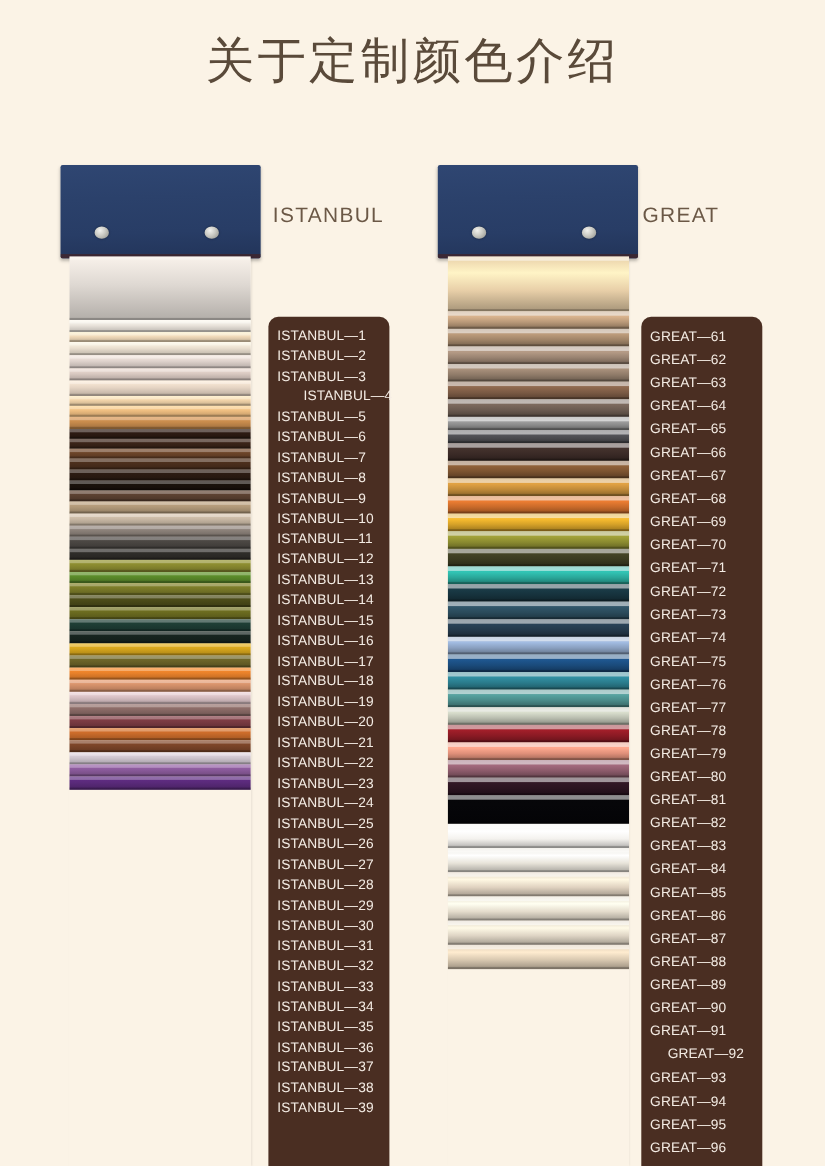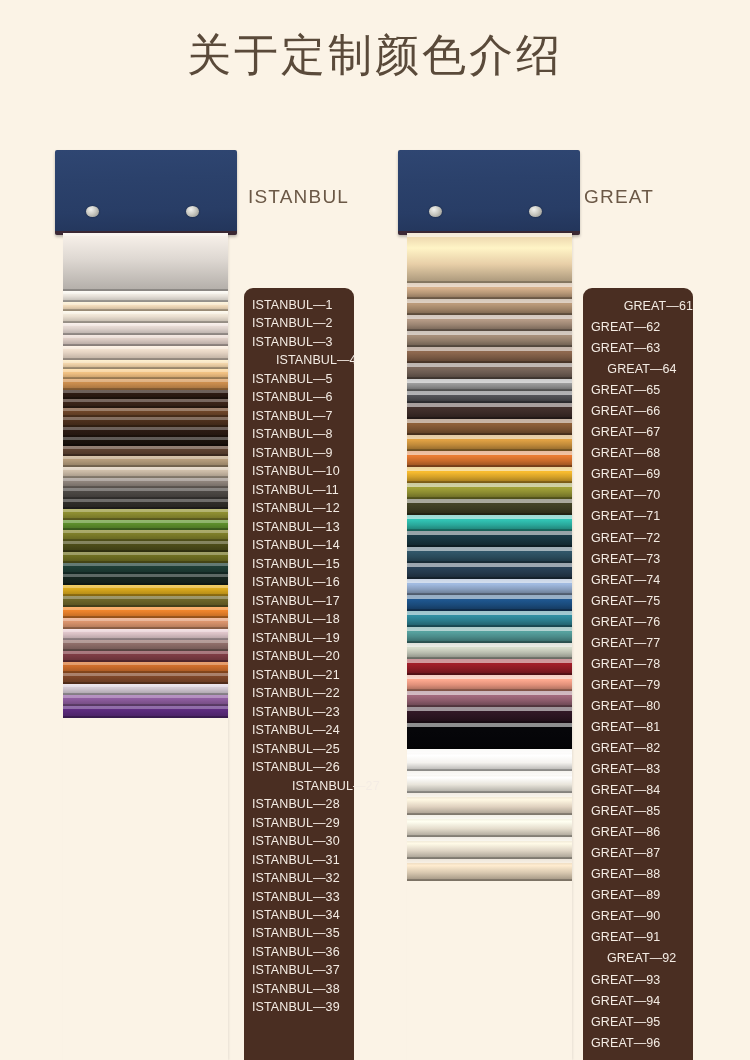--- a/index.html
+++ b/index.html
@@ -175,21 +175,21 @@
         <div class="label-item" style="height: 18.4878px; line-height: 18.4878px;">ISTANBUL—17</div>
         <div class="label-item" style="height: 18.4878px; line-height: 18.4878px;">ISTANBUL—18</div>
         <div class="label-item" style="height: 18.4878px; line-height: 18.4878px;">ISTANBUL—19</div>
         <div class="label-item" style="height: 18.4878px; line-height: 18.4878px;">ISTANBUL—20</div>
         <div class="label-item" style="height: 18.4878px; line-height: 18.4878px;">ISTANBUL—21</div>
         <div class="label-item" style="height: 18.4878px; line-height: 18.4878px;">ISTANBUL—22</div>
         <div class="label-item" style="height: 18.4878px; line-height: 18.4878px;">ISTANBUL—23</div>
         <div class="label-item" style="height: 18.4878px; line-height: 18.4878px;">ISTANBUL—24</div>
         <div class="label-item" style="height: 18.4878px; line-height: 18.4878px;">ISTANBUL—25</div>
         <div class="label-item" style="height: 18.4878px; line-height: 18.4878px;">ISTANBUL—26</div>
-        <div class="label-item" style="height: 18.4878px; line-height: 18.4878px; margin-left: 40px;">ISTANBUL—27</div>
+        <div class="label-item" style="height: 18.4878px; line-height: 18.4878px;">ISTANBUL—27</div>
         <div class="label-item" style="height: 18.4878px; line-height: 18.4878px;">ISTANBUL—28</div>
         <div class="label-item" style="height: 18.4878px; line-height: 18.4878px;">ISTANBUL—29</div>
         <div class="label-item" style="height: 18.4878px; line-height: 18.4878px;">ISTANBUL—30</div>
         <div class="label-item" style="height: 18.4878px; line-height: 18.4878px;">ISTANBUL—31</div>
         <div class="label-item" style="height: 18.4878px; line-height: 18.4878px;">ISTANBUL—32</div>
         <div class="label-item" style="height: 18.4878px; line-height: 18.4878px;">ISTANBUL—33</div>
         <div class="label-item" style="height: 18.4878px; line-height: 18.4878px;">ISTANBUL—34</div>
         <div class="label-item" style="height: 18.4878px; line-height: 18.4878px;">ISTANBUL—35</div>
         <div class="label-item" style="height: 18.4878px; line-height: 18.4878px;">ISTANBUL—36</div>
         <div class="label-item" style="height: 18.4878px; line-height: 18.4878px;">ISTANBUL—37</div>
@@ -238,24 +238,24 @@
         <div class="swatch velvet" style="height: 16px; background: linear-gradient(rgb(42, 20, 32) 0%, rgb(50, 24, 38) 30%, rgb(42, 20, 32) 62%, rgb(30, 14, 23) 100%);"></div>
         <div class="swatch velvet" style="height: 26px; background: linear-gradient(rgb(5, 5, 8) 0%, rgb(6, 6, 9) 30%, rgb(5, 5, 8) 62%, rgb(4, 4, 6) 100%);"></div>
         <div class="swatch velvet" style="height: 22px; background: linear-gradient(rgb(244, 242, 238) 0%, rgb(255, 255, 255) 30%, rgb(244, 242, 238) 62%, rgb(176, 174, 171) 100%);"></div>
         <div class="swatch velvet" style="height: 22px; background: linear-gradient(rgb(232, 228, 218) 0%, rgb(255, 255, 255) 30%, rgb(232, 228, 218) 62%, rgb(167, 164, 157) 100%);"></div>
         <div class="swatch velvet" style="height: 22px; background: linear-gradient(rgb(224, 210, 192) 0%, rgb(255, 248, 227) 30%, rgb(224, 210, 192) 62%, rgb(161, 151, 138) 100%);"></div>
         <div class="swatch velvet" style="height: 22px; background: linear-gradient(rgb(228, 220, 204) 0%, rgb(255, 255, 241) 30%, rgb(228, 220, 204) 62%, rgb(164, 158, 147) 100%);"></div>
         <div class="swatch velvet" style="height: 22px; background: linear-gradient(rgb(222, 212, 196) 0%, rgb(255, 250, 231) 30%, rgb(222, 212, 196) 62%, rgb(160, 153, 141) 100%);"></div>
         <div class="swatch velvet" style="height: 22px; background: linear-gradient(rgb(216, 200, 176) 0%, rgb(255, 236, 208) 30%, rgb(216, 200, 176) 62%, rgb(156, 144, 127) 100%);"></div>
       </div>
     <div class="label-panel" id="panel-great" style="left:238px;top:288px;height:772px;">
-        <div class="label-item" style="height: 21.0556px; line-height: 21.0556px; text-align: right;">GREAT—61</div>
+        <div class="label-item" style="height: 21.0556px; line-height: 21.0556px;">GREAT—61</div>
         <div class="label-item" style="height: 21.0556px; line-height: 21.0556px;">GREAT—62</div>
         <div class="label-item" style="height: 21.0556px; line-height: 21.0556px;">GREAT—63</div>
-        <div class="label-item" style="height: 21.0556px; line-height: 21.0556px; text-align: center;">GREAT—64</div>
+        <div class="label-item" style="height: 21.0556px; line-height: 21.0556px;">GREAT—64</div>
         <div class="label-item" style="height: 21.0556px; line-height: 21.0556px;">GREAT—65</div>
         <div class="label-item" style="height: 21.0556px; line-height: 21.0556px;">GREAT—66</div>
         <div class="label-item" style="height: 21.0556px; line-height: 21.0556px;">GREAT—67</div>
         <div class="label-item" style="height: 21.0556px; line-height: 21.0556px;">GREAT—68</div>
         <div class="label-item" style="height: 21.0556px; line-height: 21.0556px;">GREAT—69</div>
         <div class="label-item" style="height: 21.0556px; line-height: 21.0556px;">GREAT—70</div>
         <div class="label-item" style="height: 21.0556px; line-height: 21.0556px;">GREAT—71</div>
         <div class="label-item" style="height: 21.0556px; line-height: 21.0556px;">GREAT—72</div>
         <div class="label-item" style="height: 21.0556px; line-height: 21.0556px;">GREAT—73</div>
         <div class="label-item" style="height: 21.0556px; line-height: 21.0556px;">GREAT—74</div>

